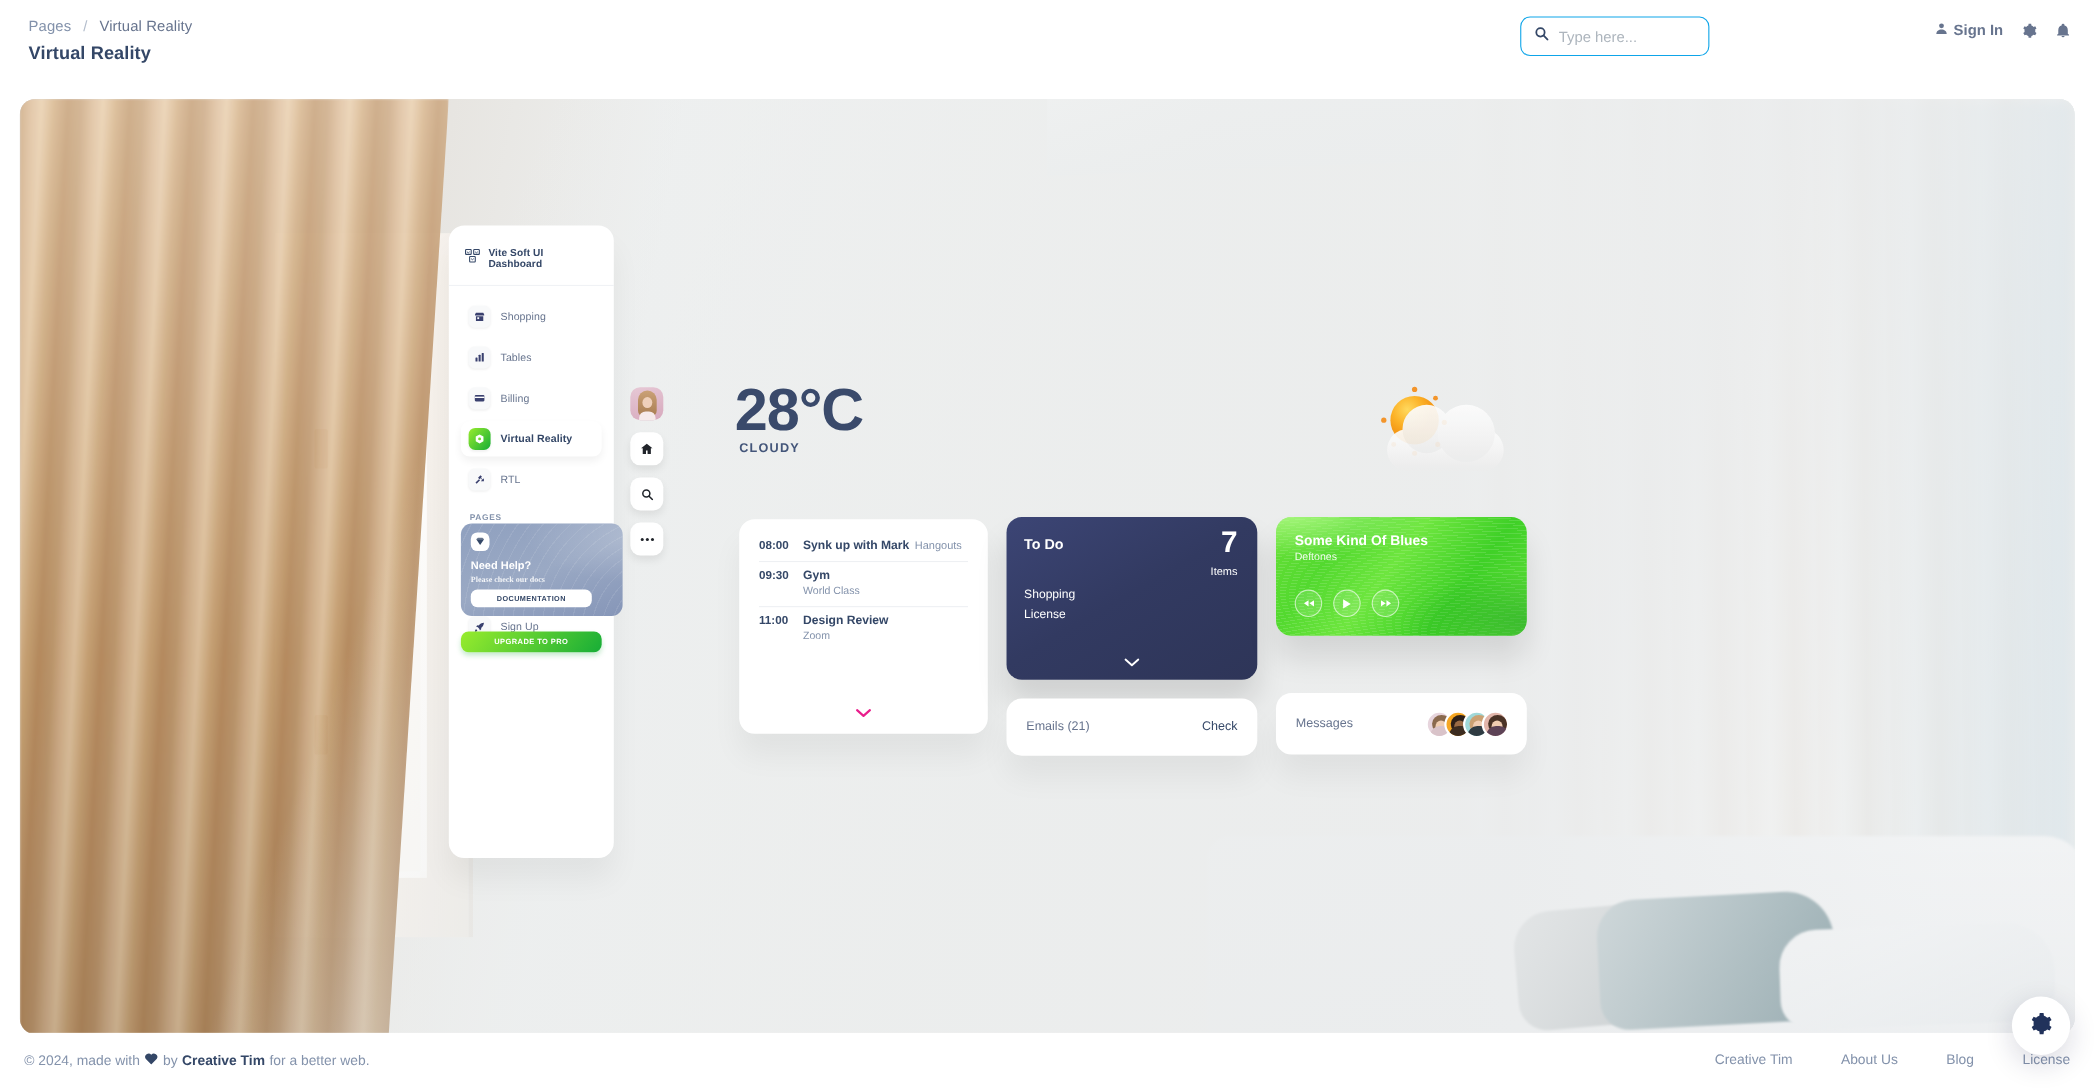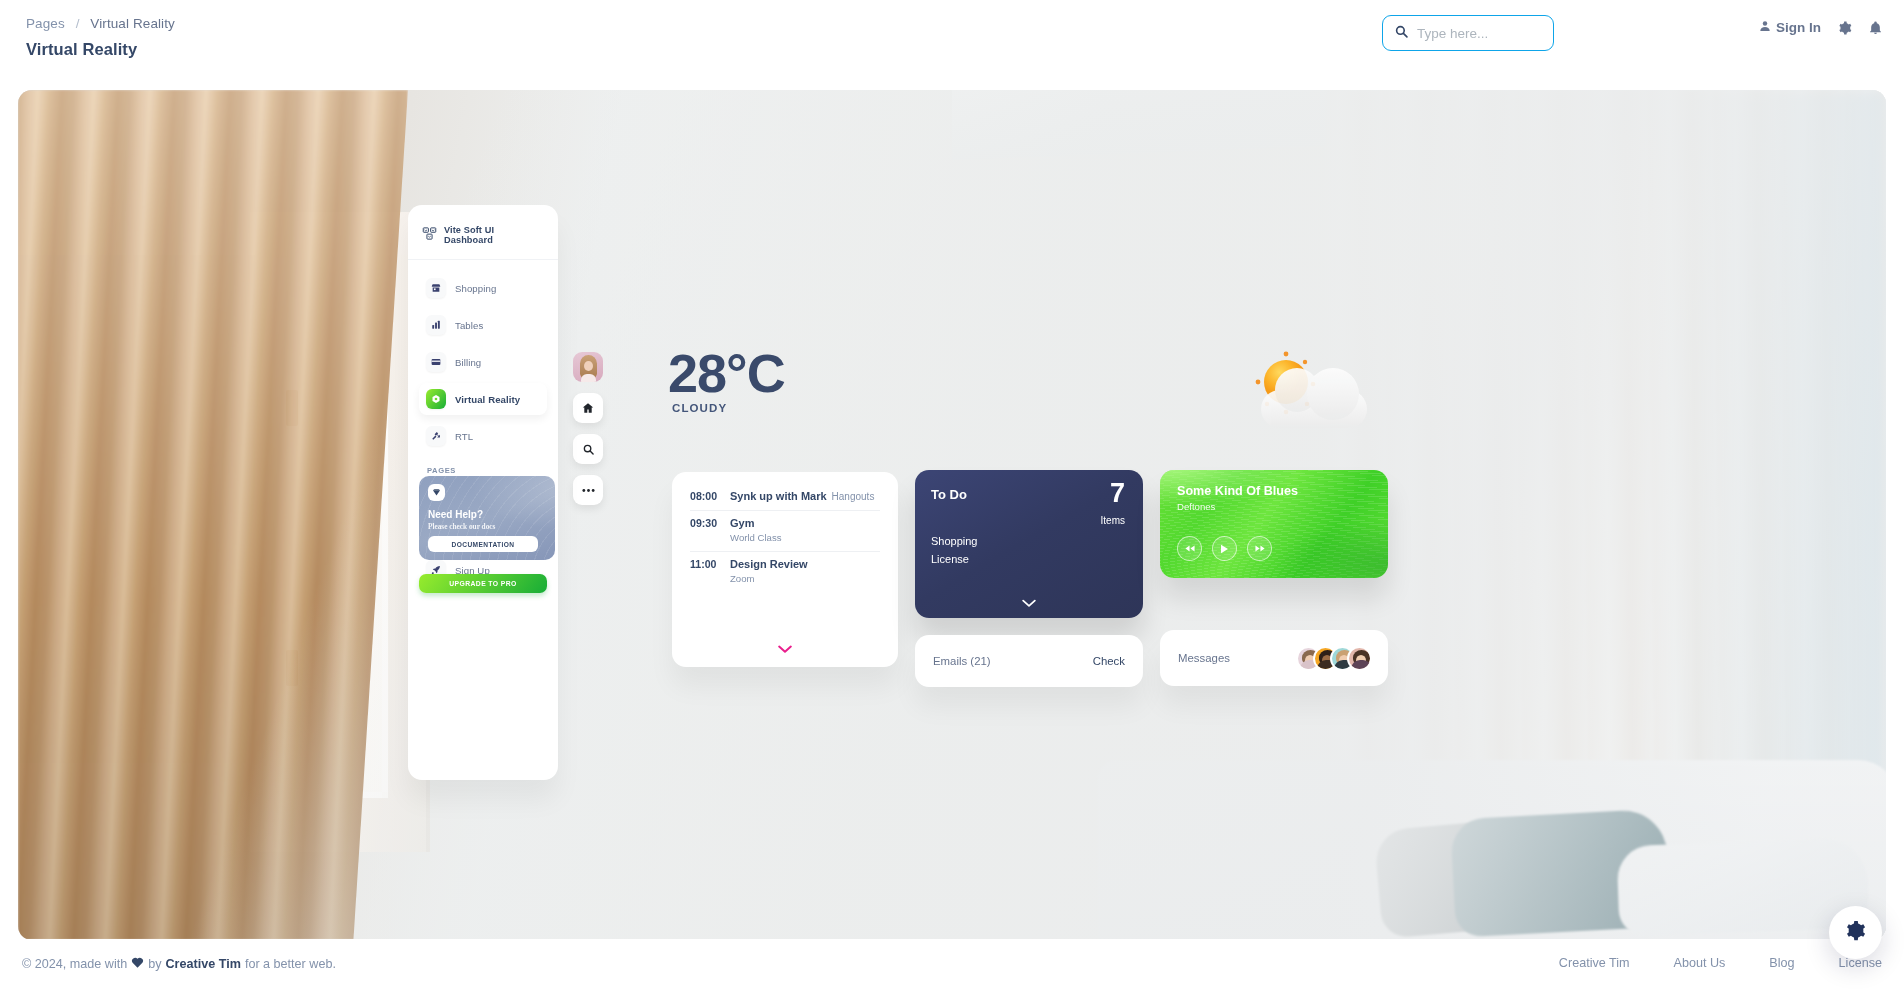--- a/index.html
+++ b/index.html
@@ -171,21 +171,21 @@
   }
   .sb-ico.green { background: linear-gradient(310deg,#17ad37,#98ec2d); }
   .sb-label { font-size: 9.6px; color: #67748e; letter-spacing: .1px; }
   .sb-item.active .sb-label { color: #344767; font-weight: bold; }
   .sb-section {
     font-size: 7.6px; font-weight: bold; color: #8392ab;
     letter-spacing: .6px; padding: 9px 8px 5px 8px; text-transform: uppercase;
   }
 
   .help-card {
-    position: absolute; left: 11px; top: 271px; width: 136px; height: 84px;
+    position: absolute; left: 11px; top: 271px; width: 147px; height: 84px;
     border-radius: 10px; overflow: hidden;
     background: linear-gradient(160deg,#8fa0bf,#9aa9c4 50%,#8696b8);
   }
   .help-card::after {
     content:""; position:absolute; inset:0;
     background:
       radial-gradient(120% 90% at 110% 10%, rgba(255,255,255,.22), rgba(255,255,255,0) 60%),
       repeating-radial-gradient(circle at 130% 120%, rgba(255,255,255,.09) 0 1px, rgba(255,255,255,0) 1px 9px);
   }
   .help-badge {

